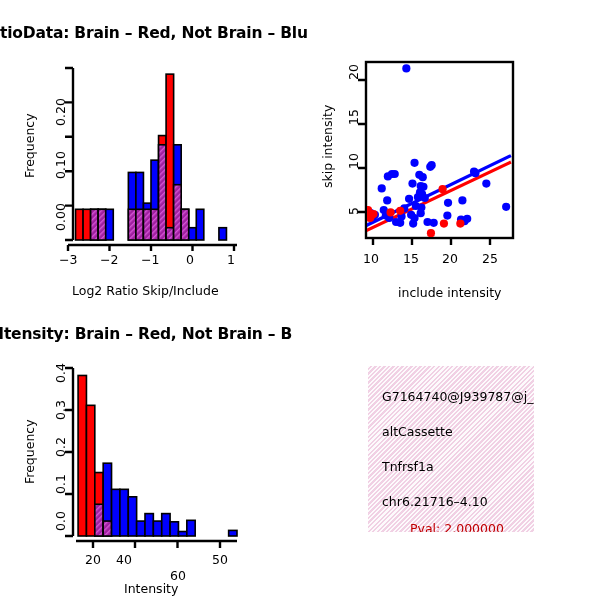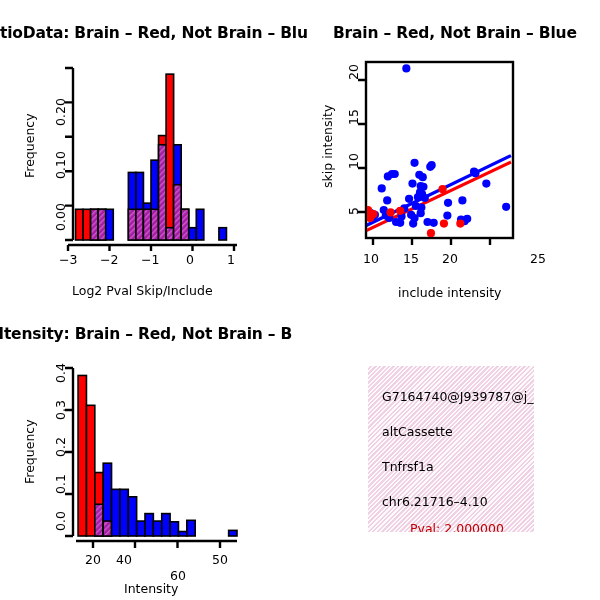--- a/index.html
+++ b/index.html
@@ -84,21 +84,21 @@
 <body>
 
 <div id="figure">
 
   <div class="panel" style="left:0px; top:0px; width:300px; height:300px;">
 
     <div class="ptitle" style="left:-22px; top:24px;">RatioData: Brain – Red, Not Brain – Blu</div>
 
     <div class="ylabel" style="left:22px; top:178px;">Frequency</div>
 
-    <div class="axlabel" style="left:72px; top:283px;">Log2 Pval Skip/Include</div>
+    <div class="axlabel" style="left:72px; top:283px;">Log2 Ratio Skip/Include</div>
 
     <div class="ticktext vert" style="left:53px; top:231px;">0.00</div>
     <div class="ticktext vert" style="left:53px; top:179px;">0.10</div>
     <div class="ticktext vert" style="left:53px; top:126px;">0.20</div>
 
     <div class="ticktext" style="left:59px; top:252px;">−3</div>
     <div class="ticktext" style="left:100px; top:252px;">−2</div>
     <div class="ticktext" style="left:141px; top:252px;">−1</div>
     <div class="ticktext" style="left:186px; top:252px;">0</div>
     <div class="ticktext" style="left:227px; top:252px;">1</div>
@@ -143,35 +143,34 @@
           <rect x="181.18" y="209.29" width="7.55" height="30.71" fill="url(#ratio_hist-hatch)" stroke="#000" stroke-width="1.6"></rect>
           <rect x="188.73" y="227.71" width="7.55" height="12.29" fill="#0000FF" stroke="#000" stroke-width="1.6"></rect>
           <rect x="196.27" y="209.29" width="7.55" height="30.71" fill="#0000FF" stroke="#000" stroke-width="1.6"></rect>
           <rect x="218.91" y="227.71" width="7.55" height="12.29" fill="#0000FF" stroke="#000" stroke-width="1.6"></rect>
         </g>
     </svg>
   </div>
 
   <div class="panel" style="left:300px; top:0px; width:300px; height:300px;">
 
-    <div class="ptitle" style="left:33px; top:24px;">Brain – Red, Not Brain – Blue</div>
 
     <div class="ylabel" style="left:20px; top:188px;">skip intensity</div>
 
     <div class="axlabel" style="left:98px; top:285px;text-align:center;">include intensity</div>
 
     <div class="ticktext vert" style="left:46px; top:215px;">5</div>
     <div class="ticktext vert" style="left:46px; top:169px;">10</div>
     <div class="ticktext vert" style="left:46px; top:125px;">15</div>
     <div class="ticktext vert" style="left:46px; top:80px;">20</div>
 
     <div class="ticktext" style="left:63px; top:251px;">10</div>
     <div class="ticktext" style="left:103px; top:251px;">15</div>
     <div class="ticktext" style="left:142px; top:251px;">20</div>
-    <div class="ticktext" style="left:182px; top:251px;margin-left:48px;">25</div>
+    <div class="ticktext" style="left:182px; top:251px;">25</div>
 
     <svg width="300" height="300" style="position:absolute;left:0;top:0;">
       <rect x="66" y="62" width="147" height="176" fill="none" stroke="#000" stroke-width="2.4"></rect>
       <path d="M 58 212 L 66 212 M 58 168 L 66 168 M 58 124 L 66 124 M 58 80 L 66 80" stroke="#000" stroke-width="2.4" fill="none"></path>
       <path d="M 73 238 L 73 245 M 112 238 L 112 245 M 151 238 L 151 245
                M 190 238 L 190 245" stroke="#000" stroke-width="2.4" fill="none"></path>
       <clipPath id="scatterClip">
         <rect x="67" y="63" width="145" height="174"></rect>
       </clipPath>
       <g clip-path="url(#scatterClip)">

